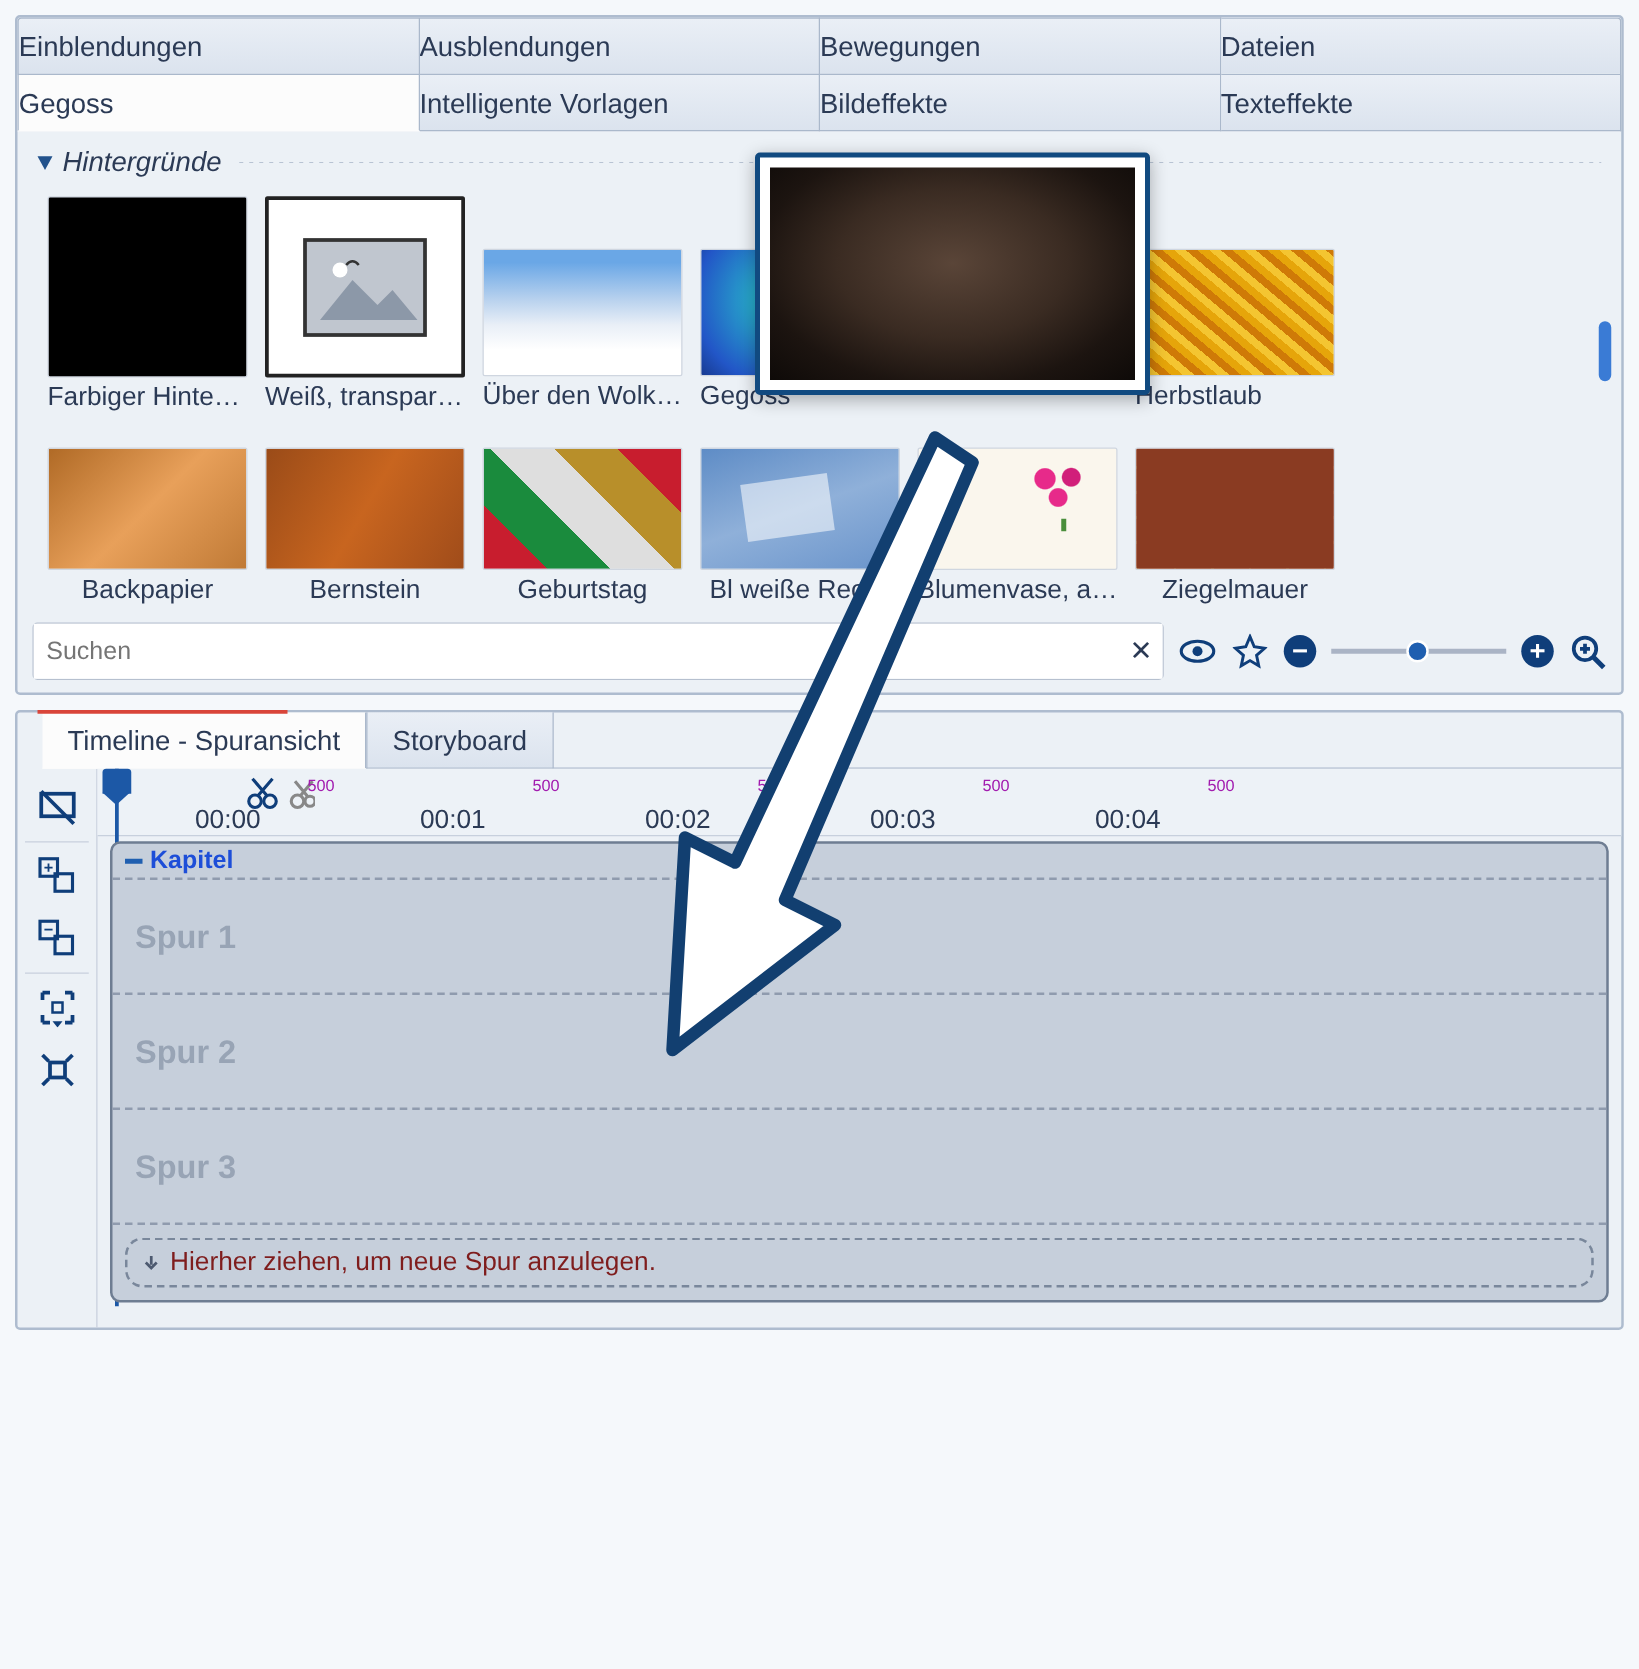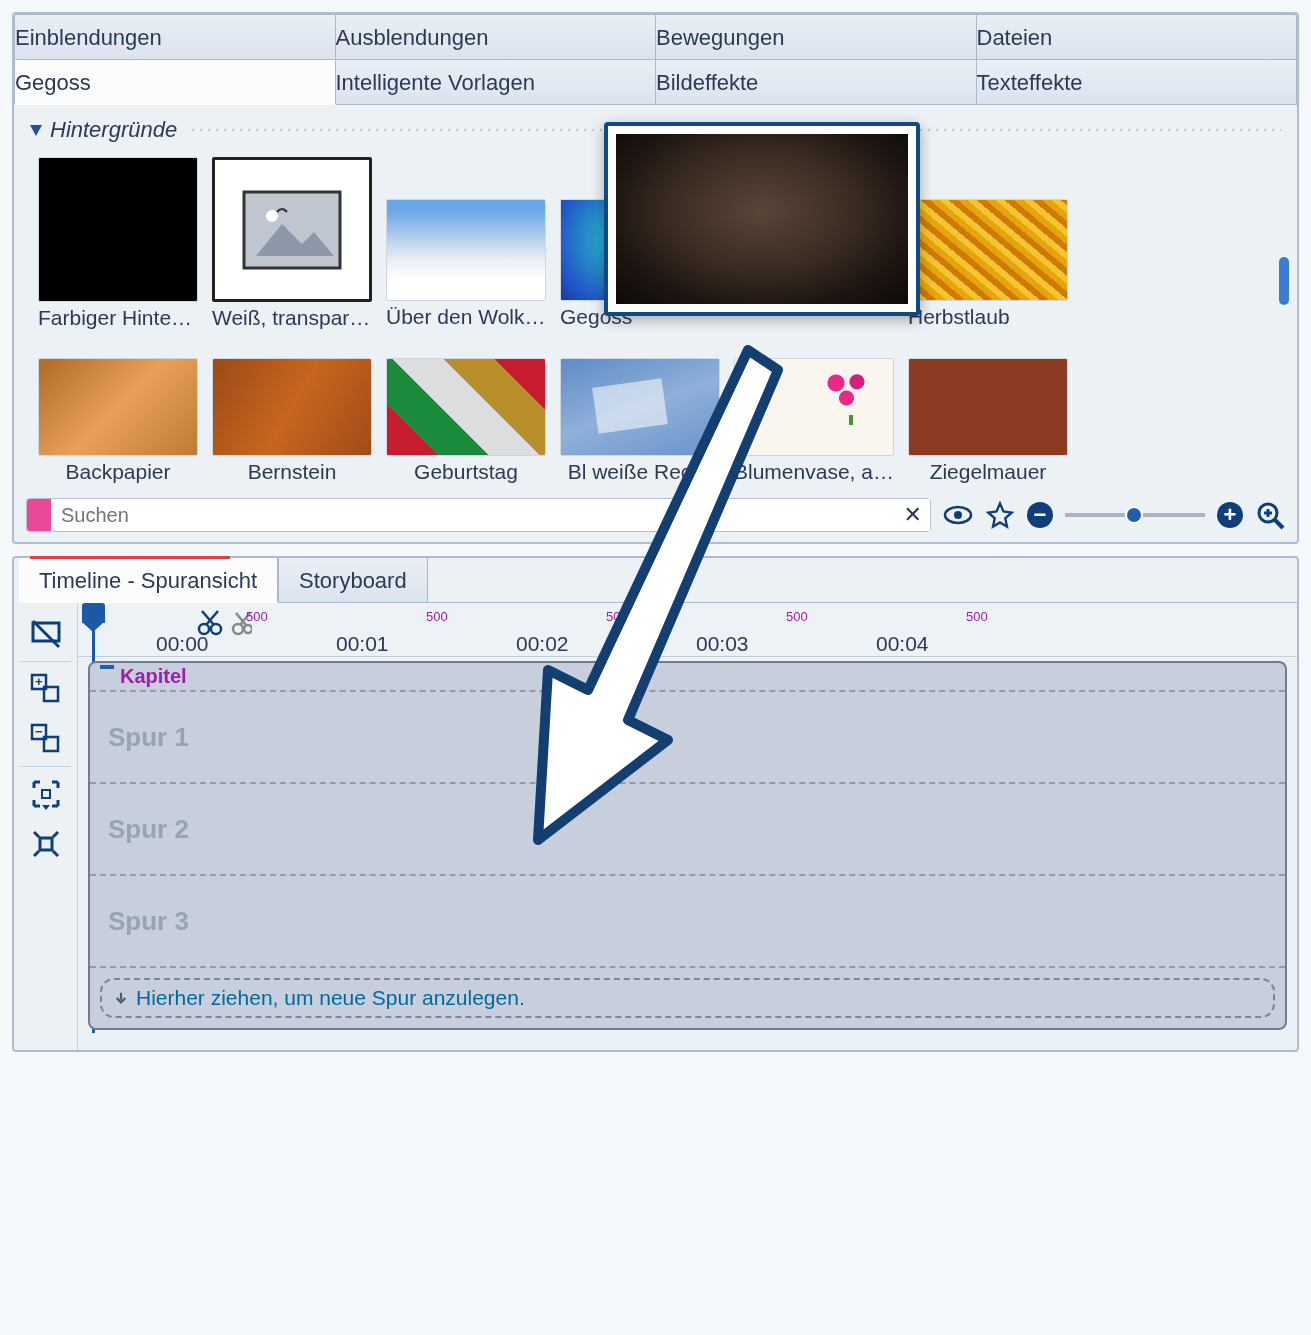--- a/index.html
+++ b/index.html
@@ -121,22 +121,22 @@
     background-color:#b24c2b;
     background-size:100% 100%,100% 100%,100% 100%;
   }
 
   
   .search-row {
     margin: 14px 12px 0 12px;
     display: flex; align-items: center; gap: 12px;
   }
   .search-box {
-    flex: 1; position: relative; background: #ec4899; border: 1px solid #b6c0cf;
-    border-radius: 4px; height: 34px; padding-left: 24px;
+    flex: 1; position: relative; background: #d946ef; border: 1px solid #b6c0cf;
+    border-radius: 4px; height: 46px;
   }
   .search-box input {
     width: 100%; height: 100%; border: none; outline: none;
     font-size: 20px; color: #7a8396; padding: 0 40px 0 10px;
   }
   .search-clear { position: absolute; right: 8px; top: 50%; transform: translateY(-50%); font-size: 22px; color: #2b3a55; cursor:pointer;}
   .ico-btn { width: 30px; height: 30px; display:flex; align-items:center; justify-content:center; color:#0f3e7a; cursor:pointer; font-size: 26px; }
   .zoom-minus,.zoom-plus{
     width:26px;height:26px;border-radius:50%;background:#0f3e7a;color:#fff;
     display:flex;align-items:center;justify-content:center;font-size:22px;font-weight:bold;cursor:pointer;
@@ -174,21 +174,21 @@
   .bot-tab-row { display:flex; position:relative; }
   .bot-tab-row::before{
     content:""; position:absolute; left:16px; top:-2px; width:200px; height:3px; background:#d9453a;
   }
   .bot-tab {
     padding: 10px 20px 8px; font-size:22px; color:#2b3a55;
     border:1px solid #aab8cb; border-top:none; cursor:pointer;
     background: linear-gradient(#eaeff6,#dbe3ee);
   }
   .bot-tab.active { background:#fcfcfc; border-bottom-color:#fcfcfc; }
-  .bot-tab:first-child{ border-left:none; margin-left:5px; border-radius:0 0 0 0;}
+  .bot-tab:first-child{ border-left:none; margin-left:20px; border-radius:0 0 0 0;}
   .bot-tab-row .spacer{ flex:1; border-bottom:1px solid #aab8cb; }
 
   .timeline-wrap { display:flex; }
   .tl-tools {
     width:64px; border-right:1px solid #c7d0dd;
     display:flex; flex-direction:column; padding-top:6px;
   }
   .tl-tool {
     height:50px; display:flex; align-items:center; justify-content:center;
     color:#0f3e7a; cursor:pointer;
@@ -221,37 +221,37 @@
   }
 
   .tl-body{
     margin:4px 10px 0 10px;
     border:2px solid #6e7d92; border-radius:8px;
     background:#c6cfdb;
     position:relative;
     padding:0;
   }
   .chapter-bar{
-    padding:2px 10px; font-size:20px; font-weight:bold; color:#a21caf;
+    padding:2px 10px; font-size:20px; font-weight:bold; color:#1d4ed8;
     border-bottom:2px dashed #8f9bae;
-    display:flex; align-items:flex-start; gap:6px;
+    display:flex; align-items:center; gap:6px;
   }
   .chapter-bar .collapse{
     width:14px;height:4px;background:#1f5fb0;
   }
   .track{
     height:92px; border-bottom:2px dashed #8f9bae;
     display:flex; align-items:center; padding-left:18px;
     font-size:26px; font-weight:bold; color:#98a4b5;
   }
   .track:last-of-type{ border-bottom:2px dashed #8f9bae;}
   .drop-hint{
     margin:10px; padding:6px 12px;
     border:2px dashed #79879b; border-radius:14px;
-    color:#0369a1; font-size:21px;
+    color:#7f1d1d; font-size:21px;
     display:flex; align-items:center; gap:8px;
   }
   .drop-hint .arrdown{
     width:14px;height:14px;display:inline-block;
   }
 
 </style>
 </head>
 <body>
 

